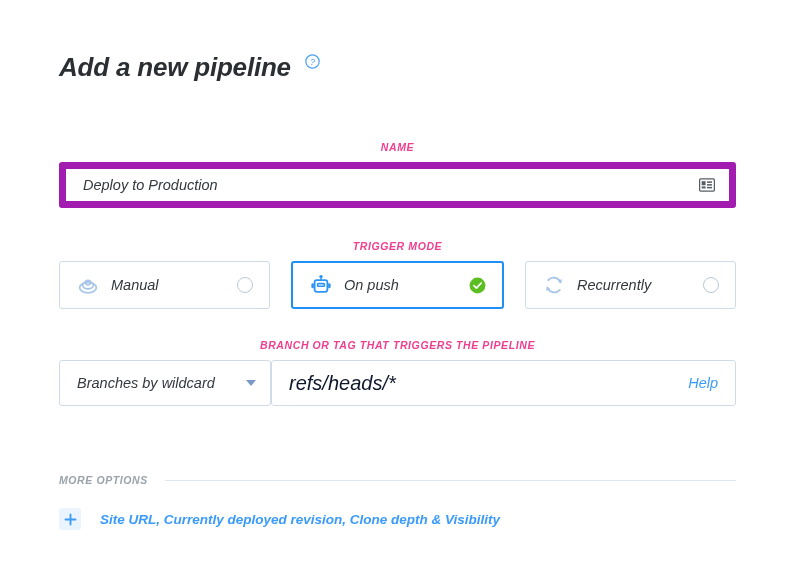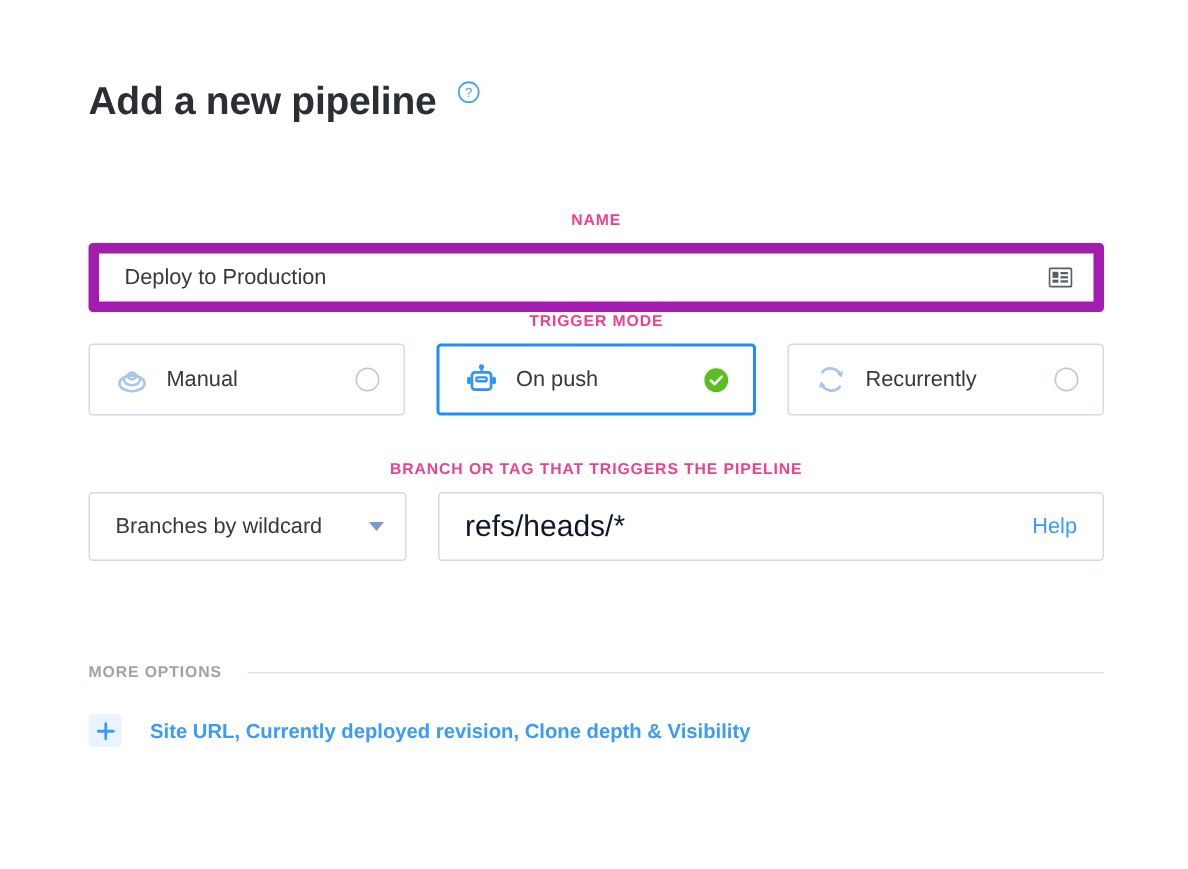--- a/index.html
+++ b/index.html
@@ -14,20 +14,21 @@
     color: #33393f;
     overflow: hidden;
     position: relative;
   }
   .page {
     position: absolute;
     left: 0; top: 0;
     width: 792px;
     height: 579px;
     background: #fff;
+    font-style: italic;
   }
   .content {
     position: absolute;
     left: 59px;
     top: 0;
     width: 677px;
   }
 
   
   .title-row {
@@ -55,21 +56,21 @@
   
   .field-label {
     font-size: 10.5px;
     font-weight: bold;
     letter-spacing: 0.6px;
     color: #ef3f8f;
     text-transform: uppercase;
     text-align: center;
   }
   .label-name       { margin-top: 55px; }
-  .label-trigger    { }
+  .label-trigger    { margin-top: 32px; }
   .label-branch     { margin-top: 30px; }
 
   
   .input-box {
     margin-top: 9px;
     height: 46px;
     border: 7px solid #a21caf;
     border-radius: 3px;
     background: #fff;
     display: flex;
@@ -126,21 +127,20 @@
     border: 1.4px solid #b9c8d8;
     border-radius: 50%;
     background: #fff;
   }
   .radio-check { flex: 0 0 auto; width: 17px; height: 17px; display:block; }
 
   
   .branch-row {
     margin-top: 9px;
     display: flex;
-    gap: 21px;
   }
   .select-box {
     width: 212px;
     flex: 0 0 auto;
     height: 46px;
     border: 1px solid #cfdce8;
     border-radius: 3px;
     background: #fff;
     display: flex;
     align-items: center;

